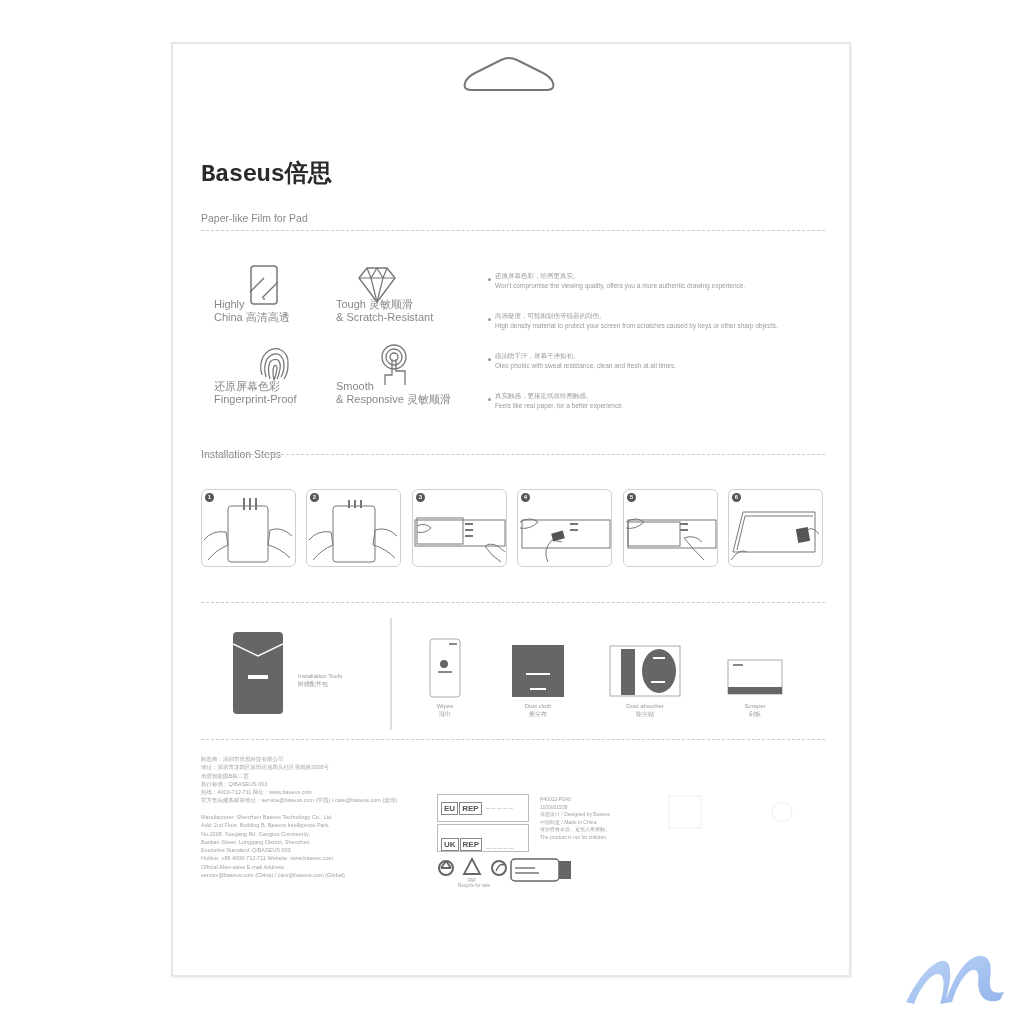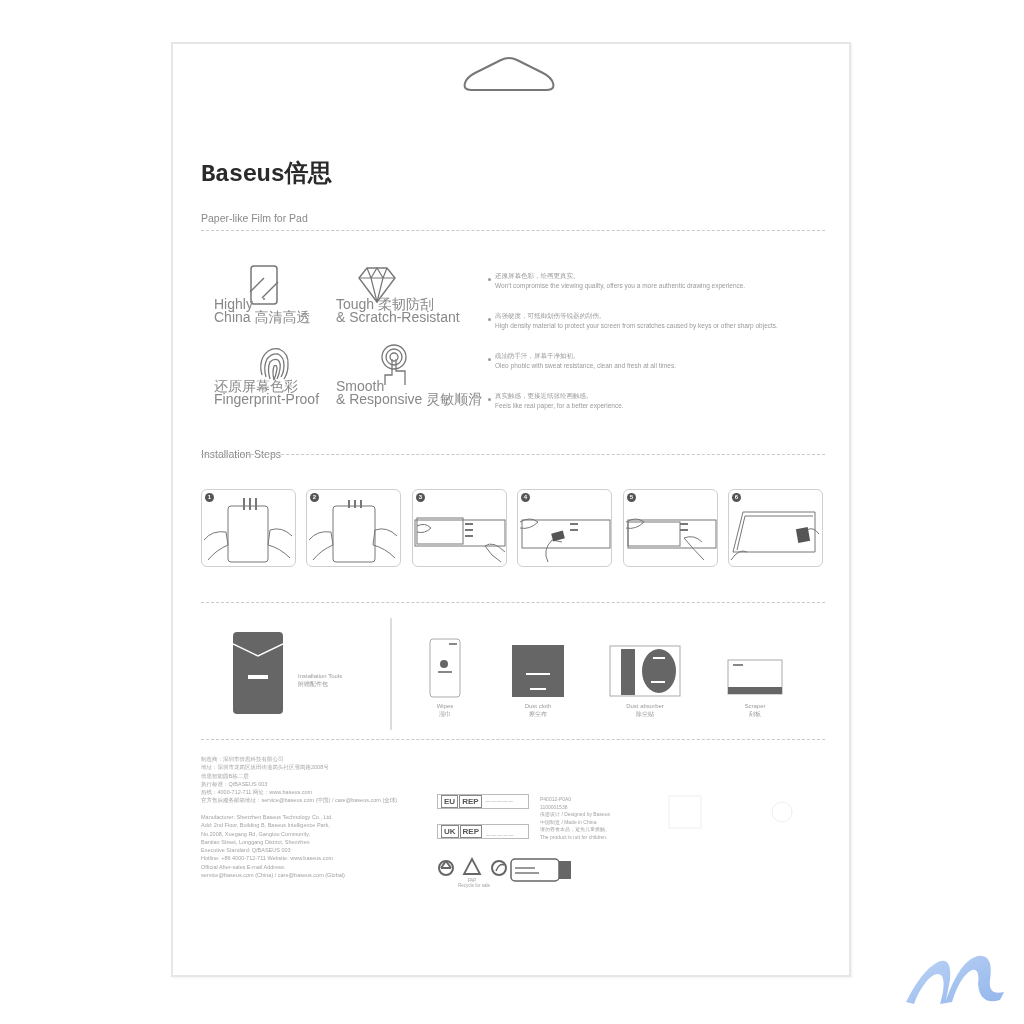--- a/index.html
+++ b/index.html
@@ -10,39 +10,39 @@
     position: absolute; left: 171px; top: 42px; width: 680px; height: 935px;
     background: #fff; border: 2px solid #e6e6e6; box-shadow: 1px 1px 2px rgba(0,0,0,0.06);
   }
   .hanger { position: absolute; left: 461px; top: 55px; width: 96px; height: 40px; }
 
   .brand { position: absolute; left: 201px; top: 157px; font-size: 24px; font-weight: bold; color: #2a2a2a; letter-spacing: -0.5px; font-family: Liberation Mono, monospace; }
 
   .section-title { position: absolute; font-size: 10.5px; color: #8a8a8a; }
   .dash { position: absolute; left: 201px; width: 624px; height: 0; border-top: 1.5px dashed #c9c9c9; }
 
-  .feat { position: absolute; font-size: 14px; color: #888; line-height: 13px; }
+  .feat { position: absolute; font-size: 11px; color: #888; line-height: 13px; }
   .feat-icon { position: absolute; }
 
   .bullet-row { position: absolute; left: 488px; width: 345px; font-size: 6.5px; color: #9a9a9a; line-height: 10px; }
   .bullet-row .dot { position: absolute; left: 0; top: 7px; width: 3px; height: 3px; background: #999; border-radius: 50%; }
   .bullet-row .cn { padding-left: 7px; }
   .bullet-row .en { padding-left: 7px; }
 
   .step { position: absolute; top: 489px; width: 95px; height: 78px; border: 1.5px solid #cfcfcf; border-radius: 6px; background: #fff; overflow: hidden; }
   .step .num { position: absolute; left: 3px; top: 3px; width: 9px; height: 9px; border-radius: 50%; background: #555; color: #fff; font-size: 6px; text-align: center; line-height: 9px; font-weight: bold; }
   .step svg { position: absolute; left: 0; top: 0; }
 
   .vdivider { position: absolute; left: 390px; top: 618px; width: 1.5px; height: 112px; background: #dcdcdc; }
 
   .tool-label { position: absolute; font-size: 6px; color: #9a9a9a; text-align: center; line-height: 8px; }
 
   .footer-text { position: absolute; font-size: 5.5px; color: #a3a3a3; line-height: 8.3px; white-space: nowrap; }
 
-  .cert-box { position: absolute; border: 1px solid #bbb; height: 15px; display: flex; align-items: center; font-size: 4.5px; color: #999; }
+  .cert-box { position: absolute; border: 1px solid #bbb; height: 28px; display: flex; align-items: center; font-size: 4.5px; color: #999; }
   .cert-box .tag { border: 1px solid #888; font-size: 8px; color: #555; padding: 1px 2px; margin-left: 3px; font-weight: bold; }
   .cert-box .txt { padding-left: 4px; line-height: 5px; width: 45px; }
 
   .logo-m { position: absolute; left: 900px; top: 940px; width: 110px; height: 70px; }
 </style>
 </head>
 <body>
 
 <div class="card"></div>
 
@@ -64,21 +64,21 @@
 <div class="feat" style="left:214px; top:298px;">
   <div>Highly</div>
   <div>China 高清高透</div>
 </div>
 
 <svg class="feat-icon" style="left:357px; top:266px;" width="40" height="40" viewBox="0 0 40 40">
   <path d="M2 12 L10 2 L30 2 L38 12 L20 36 Z" fill="none" stroke="#777" stroke-width="1.4"></path>
   <path d="M2 12 L38 12 M10 2 L14 12 L20 36 L26 12 L30 2 M14 12 L20 2 L26 12" fill="none" stroke="#777" stroke-width="1.2"></path>
 </svg>
 <div class="feat" style="left:336px; top:298px;">
-  <div>Tough 柔韧防刮</div>
+  <div>Tough 灵敏顺滑</div>
   <div>&amp; Scratch-Resistant</div>
 </div>
 
 <svg class="feat-icon" style="left:257px; top:345px;" width="34" height="40" viewBox="0 0 34 40">
   <g fill="none" stroke="#777" stroke-width="1.3">
     <path d="M5 30 Q2 20 6 12 Q12 2 22 4 Q32 8 31 20 Q31 28 27 34"></path>
     <path d="M9 32 Q6 22 10 14 Q15 8 21 9 Q27 12 27 20 Q27 27 24 32"></path>
     <path d="M13 34 Q10 24 13 17 Q17 13 21 15 Q24 18 23 24 Q22 30 20 34"></path>
     <path d="M17 35 Q15 27 17 21 Q20 19 20 24 Q19 30 17 35"></path>
   </g>

